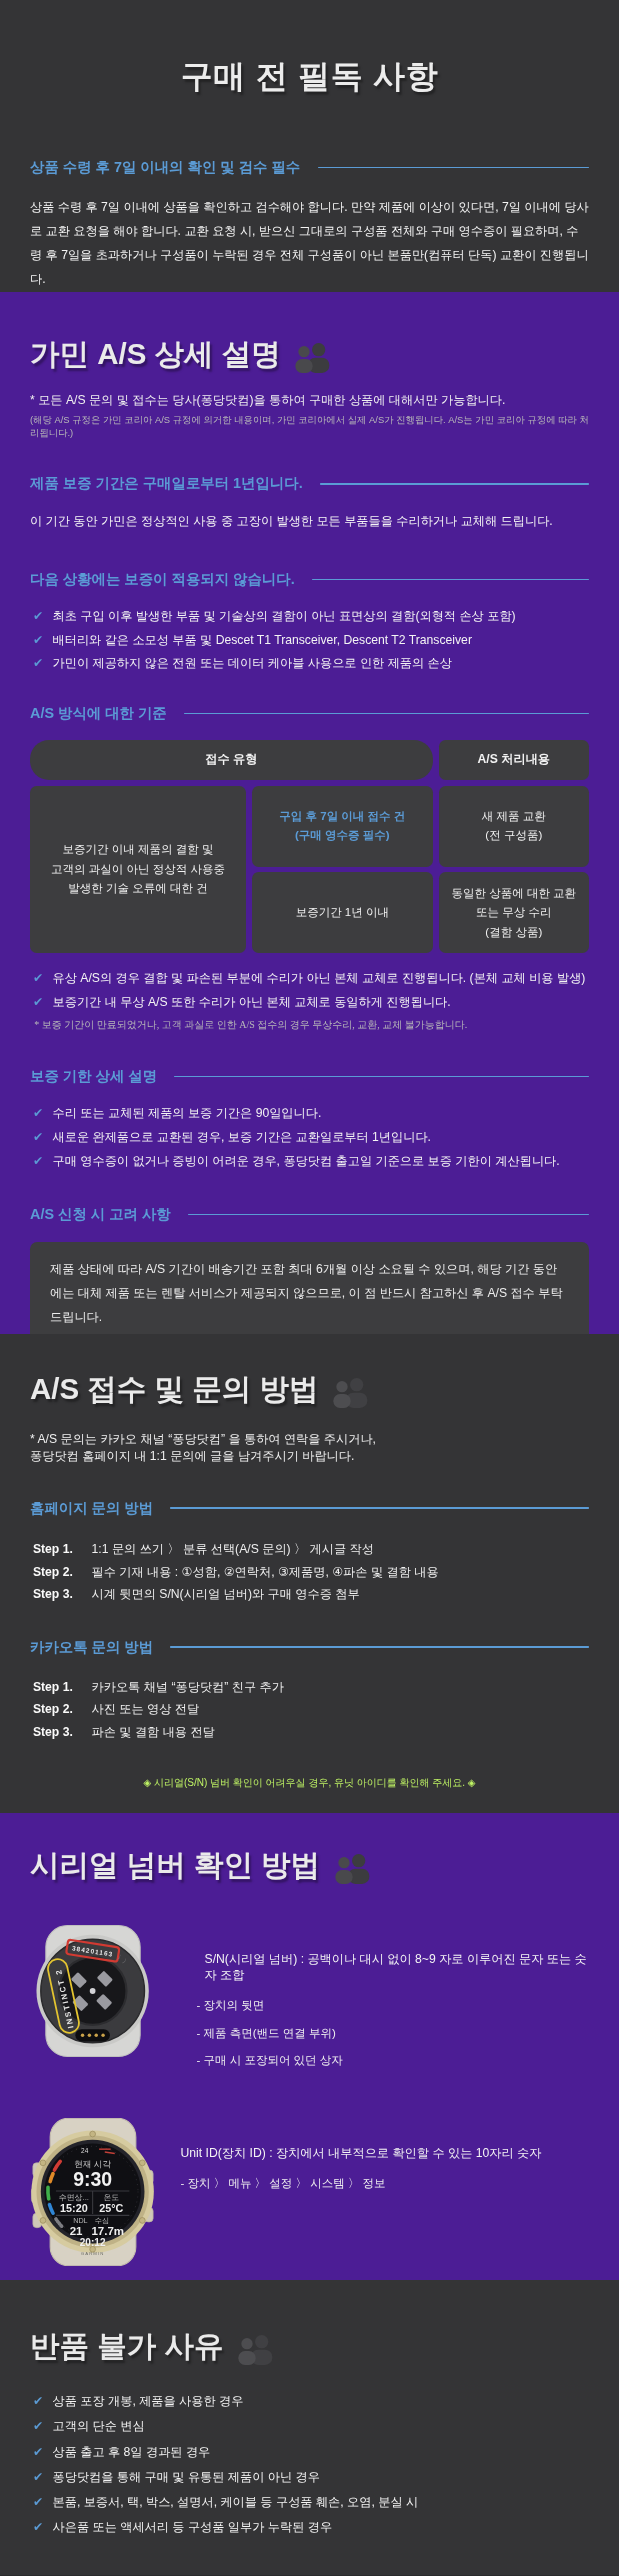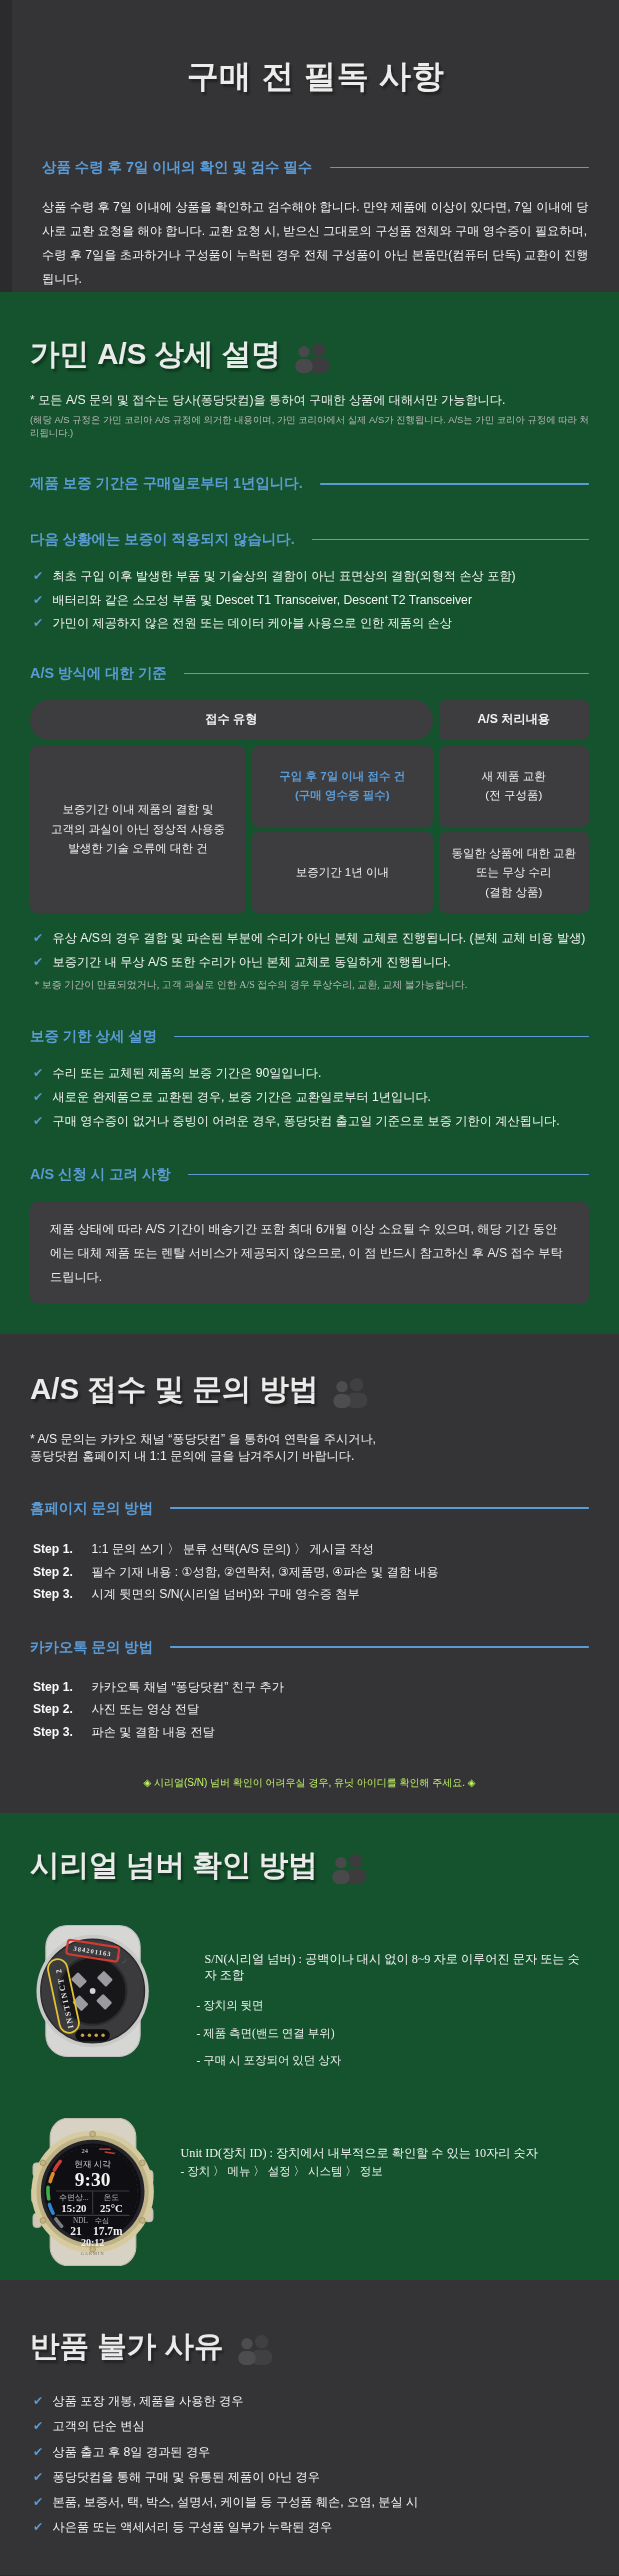--- a/index.html
+++ b/index.html
@@ -5,25 +5,25 @@
   html,body{margin:0;padding:0;}
   body{
     width:619px;
     background:#2b2b2d;
     font-family:"Liberation Sans","DejaVu Sans",sans-serif;
     color:#f2f2f2;
     -webkit-font-smoothing:antialiased;
   }
   .section{position:relative;box-sizing:border-box;padding:0 30px;overflow:hidden;}
   .bg-light{background:#343436;}
-  .bg-dark{background:#14532d;}
-  #sec-intro{height:292px;margin-left:12px;}
+  .bg-dark{background:#4c1d95;}
+  #sec-intro{height:292px;}
   #sec-as{height:1042px;}
   #sec-contact{height:479px;}
-  #sec-serial{height:467px;font-family:Liberation Serif, serif;}
+  #sec-serial{height:467px;}
   #sec-returns{height:295px;}
 
   .page-title{
     margin:0;padding-top:55px;
     text-align:center;
     font-size:32px;font-weight:800;letter-spacing:0.7px;
     color:#ececec;text-shadow:2.2px 2.9px 2.2px rgba(0,0,0,.35);
   }
   .h2{
     display:flex;align-items:center;gap:11.5px;
@@ -122,20 +122,21 @@
       <rect x="5" y="27" width="26" height="21" rx="10" fill="#49494c"></rect>
     </svg>
   </h2>
   <div class="note mt26">*  모든 A/S 문의 및 접수는 당사(퐁당닷컴)을 통하여 구매한 상품에 대해서만 가능합니다.</div>
   <div class="note-small mt6">(해당 A/S 규정은 가민 코리아 A/S 규정에 의거한 내용이며, 가민 코리아에서 실제 A/S가 진행됩니다. A/S는 가민 코리아 규정에 따라 처리됩니다.)</div>
 
   <div class="subhead mt48">
     <span>제품 보증 기간은 구매일로부터 1년입니다.</span>
     <span class="line"></span>
   </div>
+  <p class="para mt22">이 기간 동안 가민은 정상적인 사용 중 고장이 발생한 모든 부품들을 수리하거나 교체해 드립니다.</p>
 
   <div class="subhead mt52">
     <span>다음 상황에는 보증이 적용되지 않습니다.</span>
     <span class="line"></span>
   </div>
   <div class="mt28">
     <div class="check-row">
       <span class="check-glyph">✔</span>
       <span class="check-text">최초 구입 이후 발생한 부품 및 기술상의 결함이 아닌 표면상의 결함(외형적 손상 포함)</span>
     </div>
@@ -366,21 +367,21 @@
       <line x1="36" y1="135" x2="138" y2="135" stroke="#3a3a40" stroke-width="1.5"></line>
       <text x="70" y="146" text-anchor="middle" font-size="10" fill="#b9b9b9">NDL</text>
       <text x="100" y="146" text-anchor="middle" font-size="10" fill="#b9b9b9">수심</text>
       <text x="64" y="162" text-anchor="middle" font-size="16" font-weight="bold" fill="#efefef">21</text>
       <text x="108" y="162" text-anchor="middle" font-size="16" font-weight="bold" fill="#efefef">17.7m</text>
       <text x="87" y="177" text-anchor="middle" font-size="14" font-weight="bold" fill="#efefef">20:12</text>
       <text x="87" y="190" text-anchor="middle" font-size="6" letter-spacing="1.5" fill="#6d6d64">GARMIN</text>
     </svg>
     <div class="serial-text">
       <p class="serial-title">Unit ID(장치 ID) : 장치에서 내부적으로 확인할 수 있는 10자리 숫자</p>
-      <div class="dash-list" style="margin-top:4px;">
+      <div class="dash-list" style="margin-top:16px;">
         <div class="dash-item">-  장치 〉 메뉴 〉 설정 〉 시스템 〉 정보</div>
       </div>
     </div>
   </div>
 </div>
 
 <div class="section bg-light pt64" id="sec-returns">
   <h2 class="h2">
     <span>반품 불가 사유</span>
     <svg class="ppl" viewBox="0 0 60 48" width="40" height="32">

